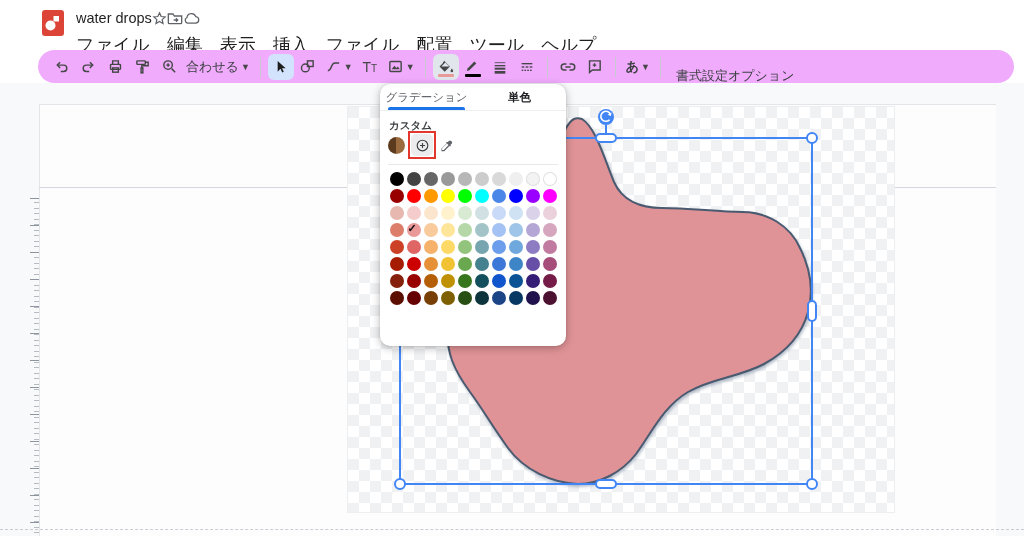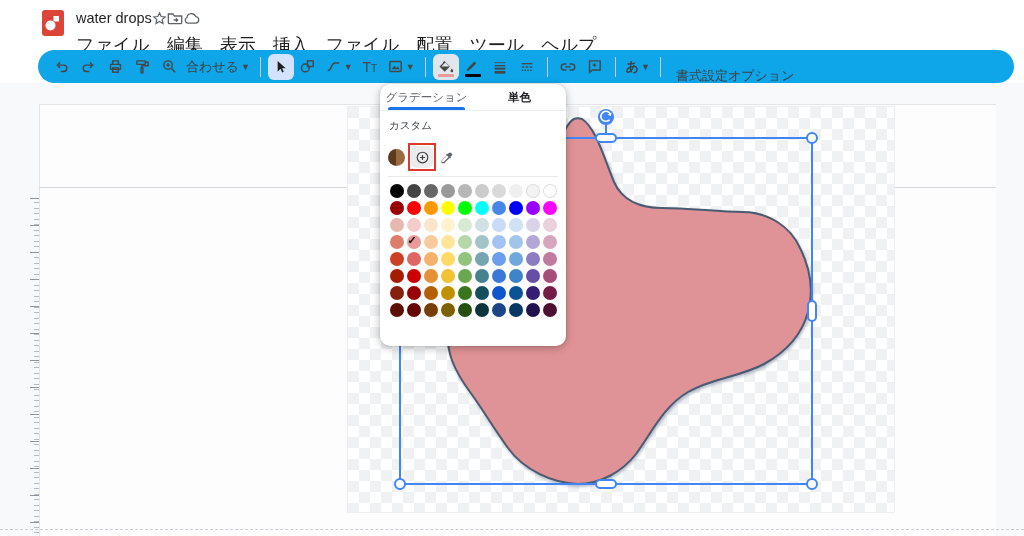--- a/index.html
+++ b/index.html
@@ -12,21 +12,21 @@
   .app-icon { position:absolute; left:42px; top:9px; }
   .title-col { position:absolute; left:76px; top:8px; }
   .title-row { display:flex; align-items:center; gap:0; height:20px; }
   .doc-title { font-size:14.5px; color:#1f1f1f; }
   .title-ico { color:#5f6368; display:flex; align-items:center; }
   .menu-row { display:flex; gap:17px; margin-top:5px; font-size:18px; color:#1f1f1f;align-items:center; }
   .menu-item { cursor:default; }
 
   
   .toolbar { position:absolute; left:38px; top:50px; width:976px; height:33px;
-             background:#0ea5e9; border-radius:17px; display:flex; align-items:center;
+             background:#f0abfc; border-radius:17px; display:flex; align-items:center;
              padding-left:10px; gap:1px; }
   .tbtn { min-width:26px; height:26px; border-radius:6px; display:flex; align-items:center;
           justify-content:center; color:#444746; font-size:13px; padding:0 3px; position:relative; }
   .tbtn svg { display:block; }
   .tbtn.active-blue { background:#d3e3fd; }
   .tbtn.active-gray { background:#e1e5ec; }
   .caret { font-size:9px; color:#444746; margin-left:2px; }
   .tdiv { width:1px; height:20px; background:#c7cbd1; margin:0 6px; }
   .tlabel { font-size:13px; color:#3c4043; }
   .underbar { position:absolute; left:5px; right:5px; bottom:3px; height:3px; border-radius:1px; }
@@ -54,21 +54,21 @@
   
   .color-panel { position:absolute; left:380px; top:84px; width:186px; height:262px; background:#fff;
                  border-radius:10px; box-shadow:0 2px 8px rgba(0,0,0,.28), 0 0 2px rgba(0,0,0,.12);
                  z-index:10; }
   .cp-tabs { display:flex; height:27px; position:relative; border-bottom:1px solid #eceef0; }
   .cp-tab { flex:1; display:flex; align-items:center; justify-content:center; font-size:11.5px;
             color:#5f6368; }
   .cp-tab.active { color:#202124; font-weight:bold; }
   .cp-underline { position:absolute; left:8px; bottom:0; width:77px; height:3px; background:#1a73e8;
                   border-radius:2px 2px 0 0; }
-  .cp-custom-label { margin:8px 0 12px 9px; font-size:10.5px; font-weight:normal; color:#3c4043; }
+  .cp-custom-label { margin:8px 0 0 9px; font-size:10.5px; font-weight:bold; color:#3c4043; }
   .cp-custom-row { display:flex; align-items:center; gap:6px; padding-left:8px; height:24px; position:relative; }
   .cp-custom-swatch { width:17px; height:17px; border-radius:50%;
                       background:linear-gradient(90deg,#5b3a1e 50%, #9a6b3f 50%); }
   .cp-add-wrap { position:relative; width:22px; height:22px; }
   .cp-add-btn { width:22px; height:22px; border-radius:5px; background:#ececee; display:flex;
                 align-items:center; justify-content:center; }
   .cp-red-box { position:absolute; left:-3px; top:-3px; width:28px; height:28px;
                 border:2.5px solid #e3362c; }
   .cp-eyedrop { color:#5f6368; display:flex; align-items:center; }
   .cp-div { height:1px; background:#e6e8ea; margin:7px 8px 5px; }

